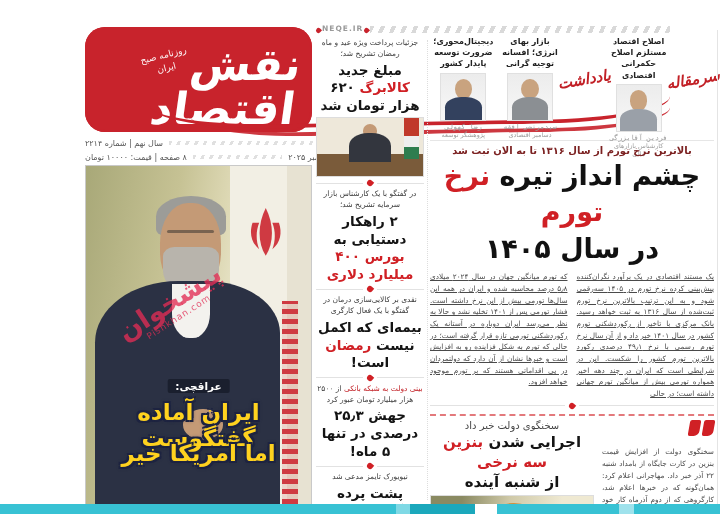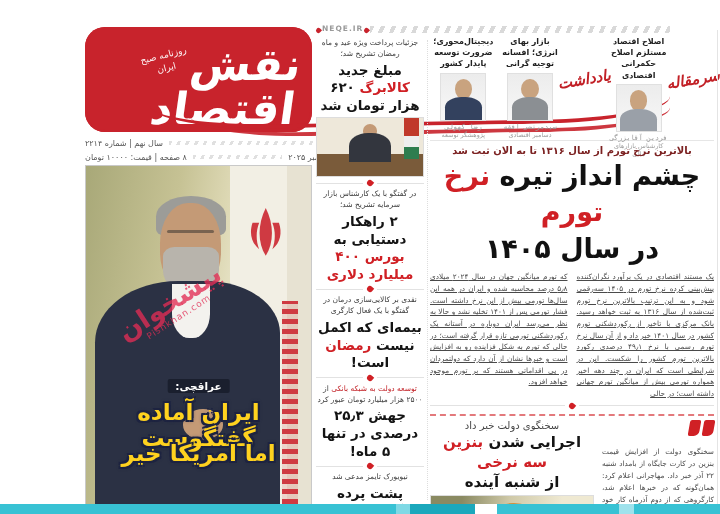--- a/index.html
+++ b/index.html
@@ -183,21 +183,21 @@
       <p class="kick"><span class="kred"></span><span>نقدی بر کالایی‌سازی درمان در گفتگو با یک فعال کارگری</span></p>
       <h3 class="mh"><span>بیمه‌ای که اکمل نیست </span><span class="red">رمضان</span><span> است!</span></h3>
     </article>
     <div class="sep">
         <span class="line"></span>
         <span class="nib"></span>
         <span class="line"></span>
       </div>
 
     <article class="mitem">
-      <p class="kick"><span class="kred">توسعه دولت به شبکه بانکی</span><span> از ۲۵۰۰ هزار میلیارد تومان عبور کرد</span></p>
+      <p class="kick"><span class="kred">بینی دولت به شبکه بانکی</span><span> از ۲۵۰۰ هزار میلیارد تومان عبور کرد</span></p>
       <h3 class="mh"><span>جهش ۲۵٫۳ درصدی در تنها ۵ ماه!</span><span class="red"></span><span></span></h3>
     </article>
     <div class="sep">
         <span class="line"></span>
         <span class="nib"></span>
         <span class="line"></span>
       </div>
 
     <article class="mitem">
       <p class="kick"><span class="kred"></span><span>نیویورک تایمز مدعی شد</span></p>

